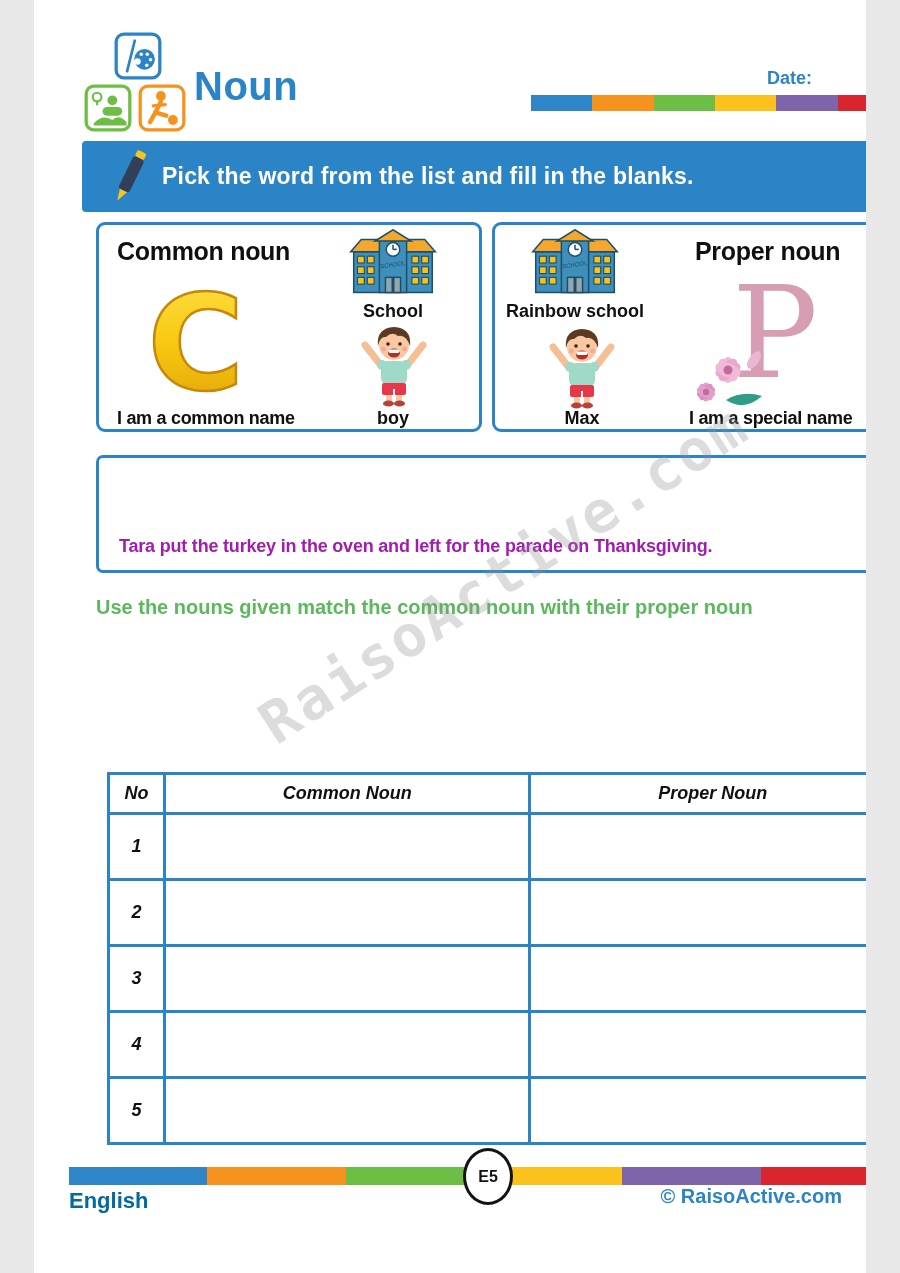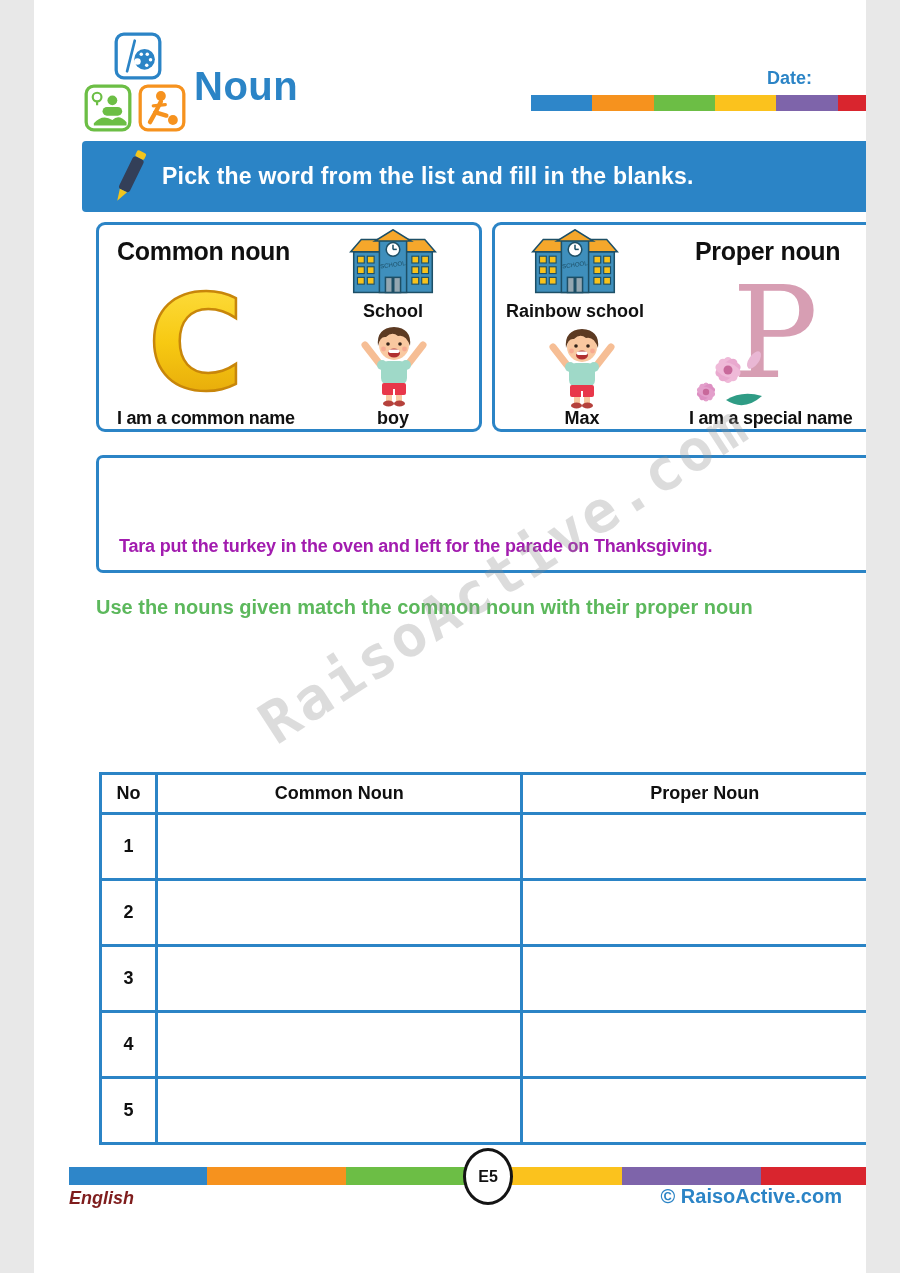--- a/index.html
+++ b/index.html
@@ -40,31 +40,31 @@
   .underlined { border-bottom:2.5px solid #5CB85C; padding:0 4px 1px 6px; }
   .sentence { position:absolute; left:20px; top:78px; font-size:18px; font-weight:bold; color:#a21caf; letter-spacing:-0.2px; }
 
   
   .match-instruction { position:absolute; left:62px; top:596px; font-size:20px; font-weight:bold; color:#5CB85C; }
   .word-bank { position:absolute; left:62px; top:630px; width:790px; height:114px; border:3px solid #2B84C6; border-radius:14px; }
   .wb-row { position:absolute; left:0; width:100%; display:flex; justify-content:space-between; font-size:19px; font-weight:bold; color:#141414; }
   .wb-row.r1 { top:20px; padding:0 48px 0 50px; }
   .wb-row.r2 { top:72px; padding:0 86px 0 50px; }
 
-  table.noun-table { position:absolute; left:65px; top:772px; width:790px; border-collapse:collapse; }
+  table.noun-table { position:absolute; left:73px; top:772px; width:790px; border-collapse:collapse;font-style:italic; }
   table.noun-table th, table.noun-table td { border:3px solid #2B84C6; background:#fff; }
   table.noun-table th { height:40px; font-size:18px; font-weight:bold; color:#101010; text-align:center; }
   table.noun-table td { height:66px; font-size:18px; font-weight:bold; color:#101010; text-align:center; }
   .col-no { width:56px; }
   .col-cn, .col-pn { width:367px; }
 
   
   .stripe-bottom { position:absolute; left:35px; top:1167px; width:830px; height:18px; }
   .badge { position:absolute; left:429px; top:1148px; width:50px; height:57px; background:#fff; border:3px solid #141414; border-radius:50%; display:flex; align-items:center; justify-content:center; font-size:16px; font-weight:bold; color:#111; z-index:3; }
-  .footer-subject { position:absolute; left:35px; top:1188px; font-size:18px; font-weight:bold; color:#7f1d1d;font-style:italic; }
+  .footer-subject { position:absolute; left:35px; top:1188px; font-size:22px; font-weight:bold; color:#0369a1; }
   .footer-copy { position:absolute; right:24px; top:1185px; font-size:20px; font-weight:bold; color:#2B84C6; }
 
   
   .watermark { position:absolute; left:150px; top:540px; width:640px; text-align:center; font-size:58px; font-weight:bold; color:#8f8f8f; opacity:0.30; letter-spacing:3px; transform:rotate(-33deg); pointer-events:none; z-index:5; font-family:"DejaVu Sans Mono", monospace; }
 </style>
 </head>
 <body>
 
 <div class="page">
 

